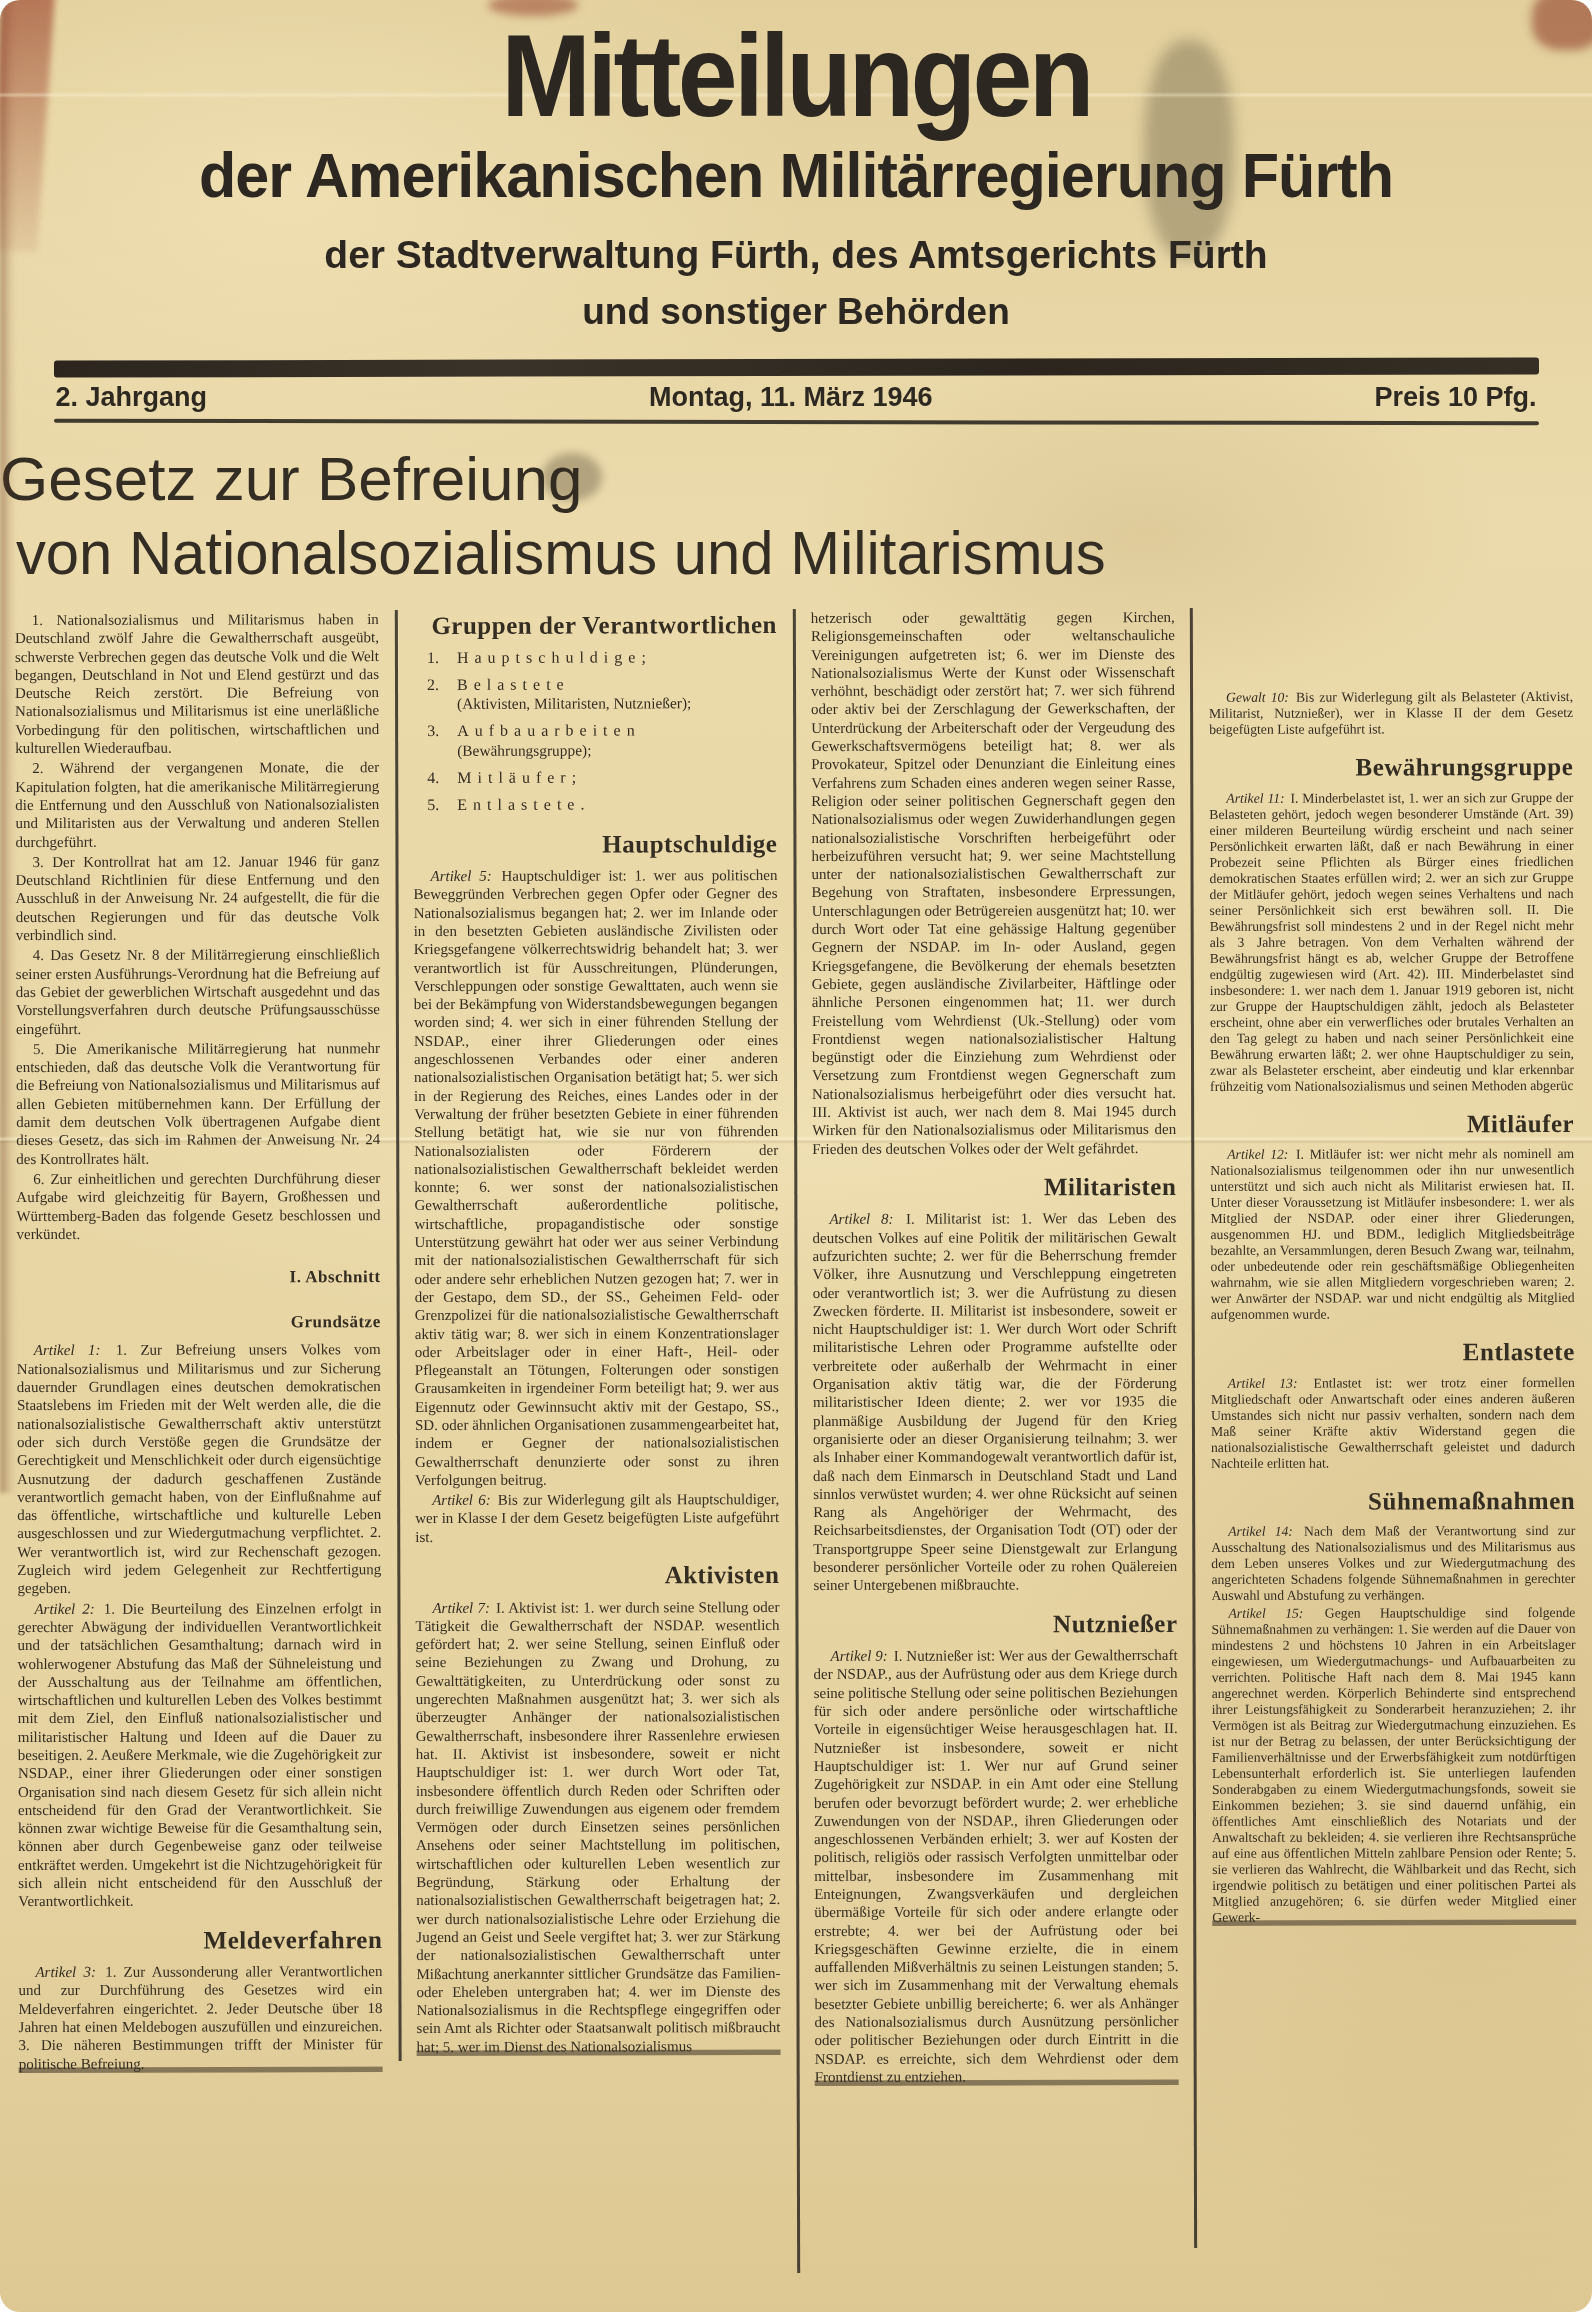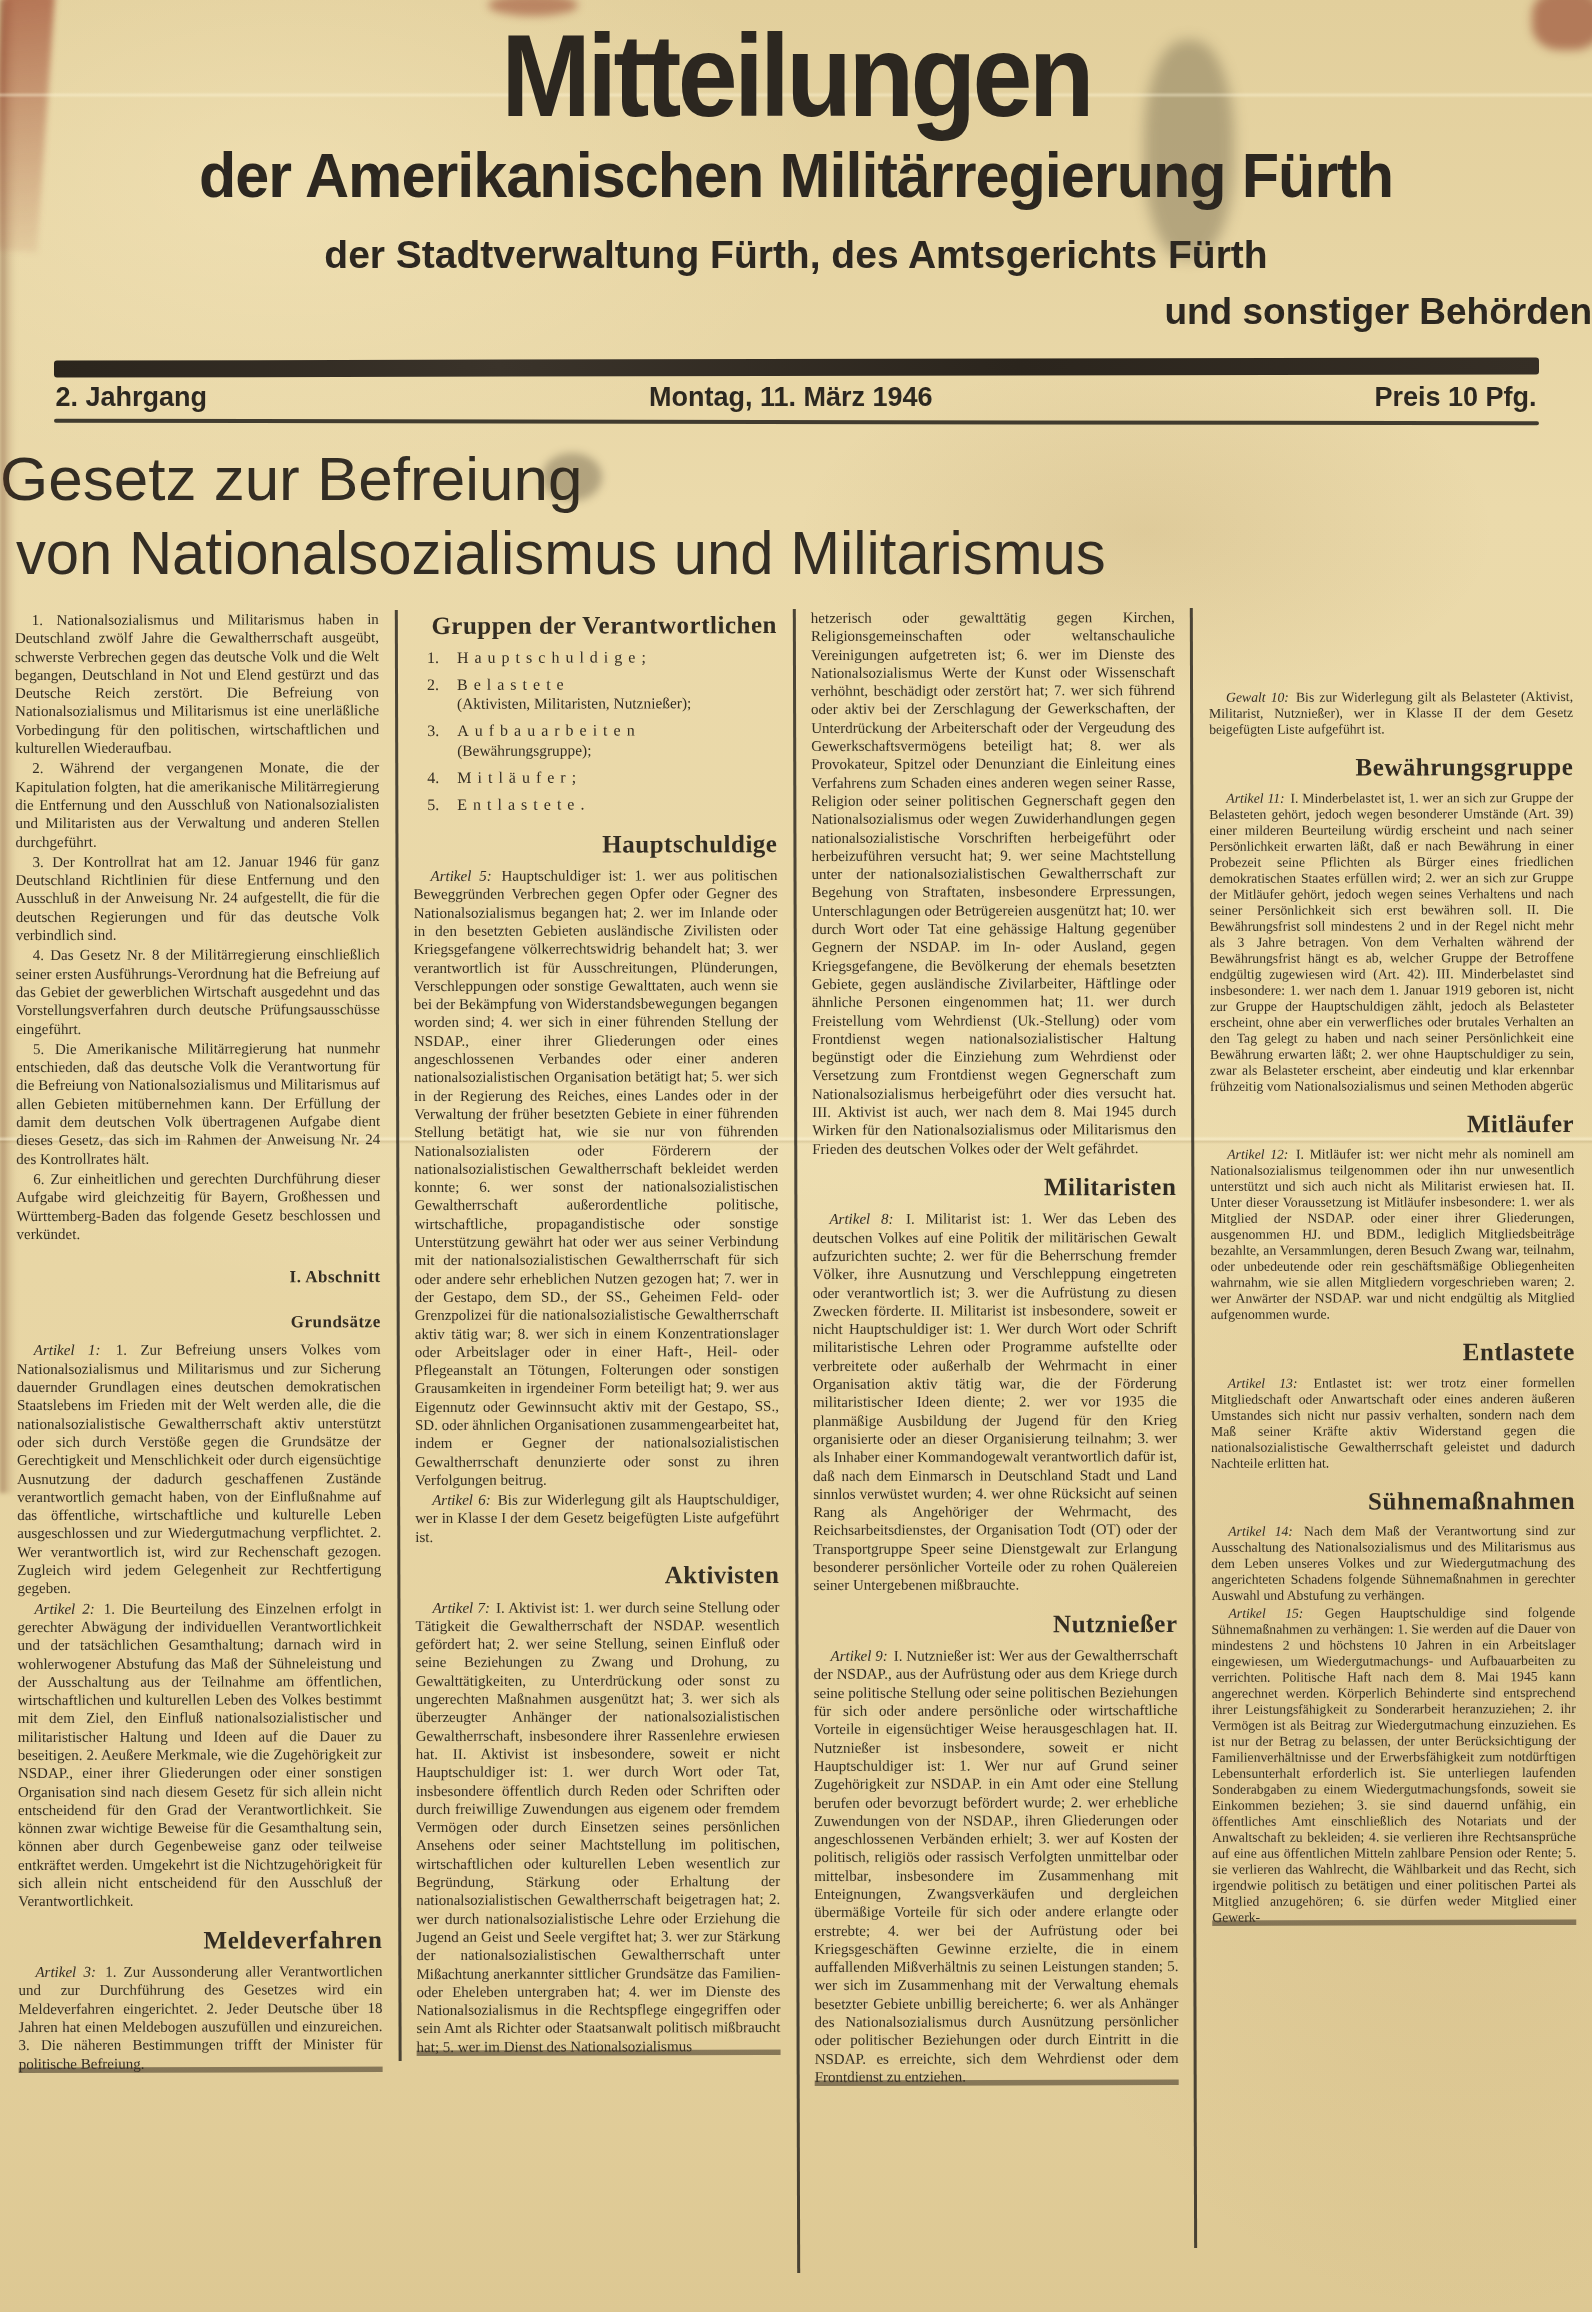--- a/index.html
+++ b/index.html
@@ -6,38 +6,39 @@
   body{width:1592px;height:2312px;overflow:hidden;font-family:"Liberation Serif",serif;}
   #page{
     position:relative;width:1592px;height:2312px;overflow:hidden;
     color:#342d22;
     background:
       radial-gradient(ellipse 896px 498px at 18% 8%, rgba(255,243,205,.35), transparent 60%),
       radial-gradient(ellipse 697px 896px at 92% 75%, rgba(156,118,56,.16), transparent 65%),
       radial-gradient(ellipse 1194px 299px at 50% 49%, rgba(255,247,214,.28), transparent 70%),
       radial-gradient(ellipse 498px 249px at 72% 23%, rgba(146,110,52,.14), transparent 70%),
       linear-gradient(180deg,#e2cf9c 0%,#ebdaab 22%,#e8d6a5 55%,#e5d2a0 80%,#ddc893 100%);
+    border-radius: 20px;
   }
   
   .stain{position:absolute;pointer-events:none;}
   #edge-left{left:0;top:0;width:16px;height:1493px;background:linear-gradient(90deg,rgba(101,52,30,.45),rgba(101,52,30,.12) 55%,transparent);filter:blur(2px);}
   #corner-tl{left:-6px;top:-8px;width:52px;height:259px;background:linear-gradient(170deg,rgba(140,38,22,.55),rgba(140,38,22,.08));filter:blur(3px);transform:rotate(4deg);}
   #mark-top1{left:488px;top:-6px;width:90px;height:22px;background:rgba(135,40,24,.45);filter:blur(4px);border-radius:50%;}
   #mark-top2{left:1532px;top:-10px;width:70px;height:60px;background:rgba(130,36,22,.5);filter:blur(5px);border-radius:40%;}
   #mast-blot{left:1144px;top:40px;width:90px;height:219px;background:rgba(52,42,28,.28);filter:blur(7px);border-radius:45%;}
   #head-blot{left:542px;top:453px;width:60px;height:48px;background:rgba(50,40,26,.3);filter:blur(4px);border-radius:50%;}
   #crease-mid{left:0;top:1136px;width:1592px;height:8px;background:linear-gradient(180deg,transparent,rgba(255,248,220,.5) 40%,rgba(120,90,40,.14) 70%,transparent);}
   #crease-top{left:0;top:92px;width:1592px;height:6px;background:linear-gradient(180deg,transparent,rgba(255,248,220,.4) 50%,transparent);}
 
   
   #masthead{position:relative;text-align:center;padding-top:16px;font-family:"Liberation Sans",sans-serif;color:#2c2720;}
   #mast-title{font-size:117px;line-height:1.02;font-weight:bold;letter-spacing:-4px;transform:scaleX(.92);transform-origin:center;}
   #mast-line2{font-size:63px;font-weight:bold;margin-top:4px;letter-spacing:-1px;transform:scaleX(.97);transform-origin:center;}
   #mast-line3{font-size:39px;font-weight:bold;margin-top:22px;}
-  #mast-line4{font-size:37px;font-weight:bold;margin-top:14px;text-align:right;}
+  #mast-line4{font-size:37px;font-weight:bold;margin-top:14px;}
 
   
   #bar-thick{width:1485px;margin:26px auto 0;height:17px;background:linear-gradient(90deg,#2b251d,#3a332a 30%,#2b251d 65%,#352e25);border-radius:3px;transform:rotate(-.12deg);}
   #dateline{width:1481px;margin:6px auto 0;display:flex;justify-content:space-between;align-items:flex-start;font-family:"Liberation Sans",sans-serif;font-weight:bold;font-size:27px;color:#2d2820;}
   #bar-thin{width:1485px;margin:7px auto 0;height:4px;background:#2e2921;border-radius:2px;transform:rotate(.1deg);opacity:.9;}
 
   
   #headline{ text-align:left;font-family:"Liberation Sans",sans-serif;color:#332d24;margin-top:22px;}
   #headline-1{font-size:62px;line-height:1.05;letter-spacing:0;}
   #headline-2{font-size:61px;line-height:1.05;margin-top:10px;transform:scaleX(.98);transform-origin:center;}

